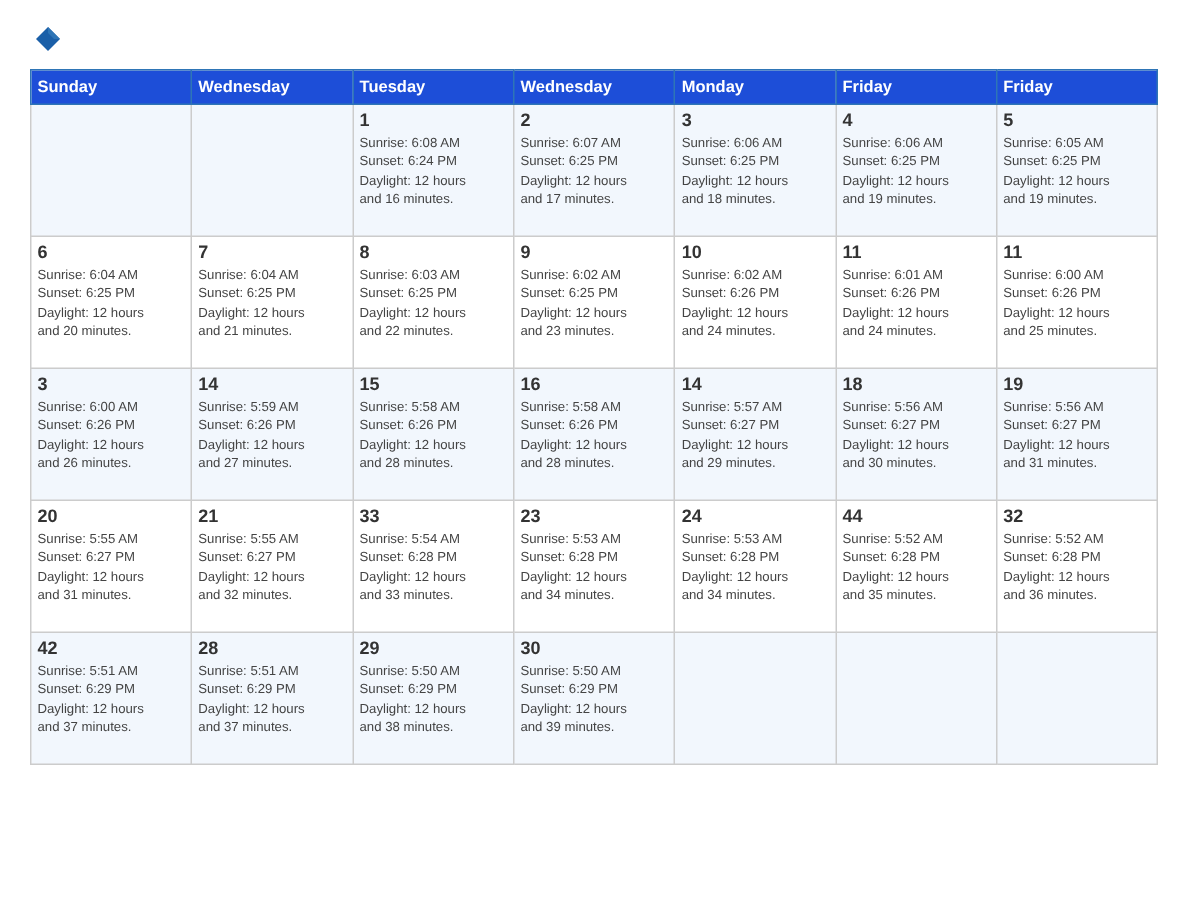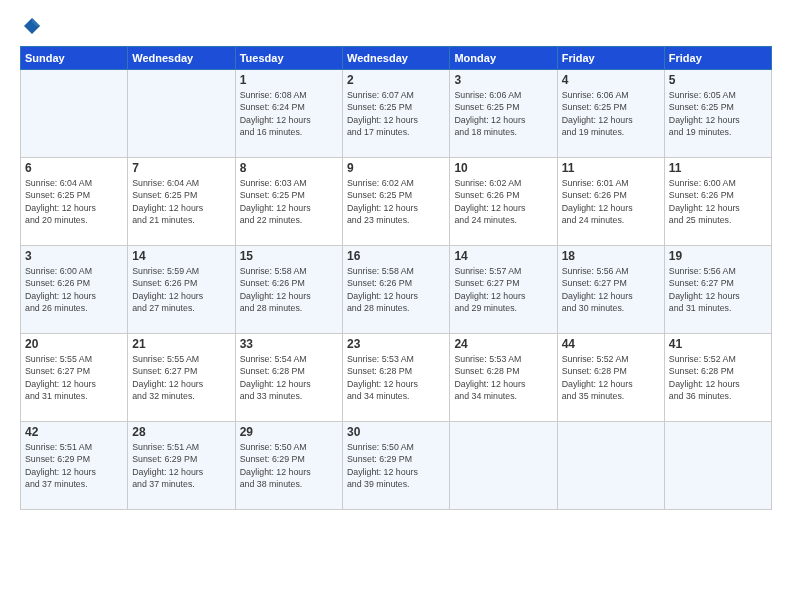--- a/index.html
+++ b/index.html
@@ -237,21 +237,21 @@
           </td>
           <td>
             <span class="day-num">24</span>
             <div class="day-info">Sunrise: 5:53 AM<br>Sunset: 6:28 PM<br>Daylight: 12 hours<br>and 34 minutes.</div>
           </td>
           <td>
             <span class="day-num">44</span>
             <div class="day-info">Sunrise: 5:52 AM<br>Sunset: 6:28 PM<br>Daylight: 12 hours<br>and 35 minutes.</div>
           </td>
           <td>
-            <span class="day-num">41</span>
+            <span class="day-num">32</span>
             <div class="day-info">Sunrise: 5:52 AM<br>Sunset: 6:28 PM<br>Daylight: 12 hours<br>and 36 minutes.</div>
           </td>
         </tr>
         <tr class="alt-row">
           <td>
             <span class="day-num">42</span>
             <div class="day-info">Sunrise: 5:51 AM<br>Sunset: 6:29 PM<br>Daylight: 12 hours<br>and 37 minutes.</div>
           </td>
           <td>
             <span class="day-num">28</span>

